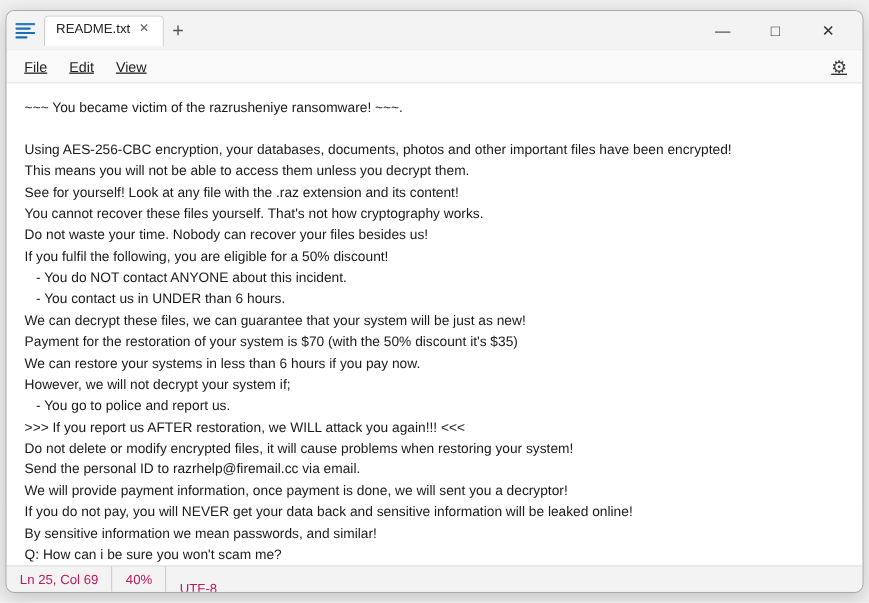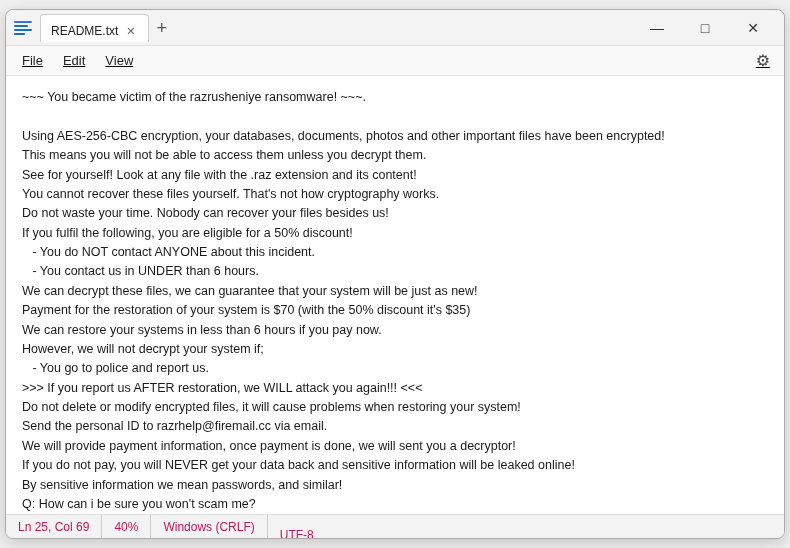--- a/index.html
+++ b/index.html
@@ -53,21 +53,21 @@
     .titlebar-icon span:nth-child(2) { width: 80%; }
     .titlebar-icon span:nth-child(3) { width: 100%; }
     .titlebar-icon span:nth-child(4) { width: 60%; }
     .tab-area {
       display: flex;
       align-items: center;
       flex: 1;
     }
     .tab {
       display: flex;
-      align-items: flex-end;
+      align-items: flex-start;
       background: #fff;
       border: 1px solid #ccc;
       border-bottom: none;
       border-radius: 4px 4px 0 0;
       padding: 4px 10px;
       font-size: 12px;
       color: #222;
       gap: 6px;
       margin-left: 2px;
       height: 28px;
@@ -227,16 +227,15 @@
 By sensitive information we mean passwords, and similar!
 Q: How can i be sure you won't scam me?
 A: You can send us 3 files (not bigger than 3MB) and we will decrypt it, and send it back to you.
 You can then decide if you want to restore the rest by paying $70 (with the 50% discount its $35)
 &gt;&gt;&gt; Your personal ID is: 7XB4-SYOZ-D76N-TSWY-U05N-29N3-MS3M-BJDS &lt;&lt;&lt;</div>
   </div>
 
   <div class="statusbar">
     <span class="status-item">Ln 25, Col 69</span>
     <span class="status-item">40%</span>
-    <span class="status-item">Windows (CRLF)</span>
     <span class="status-item">UTF-8</span>
   </div>
 </div>
 
 </body></html>

